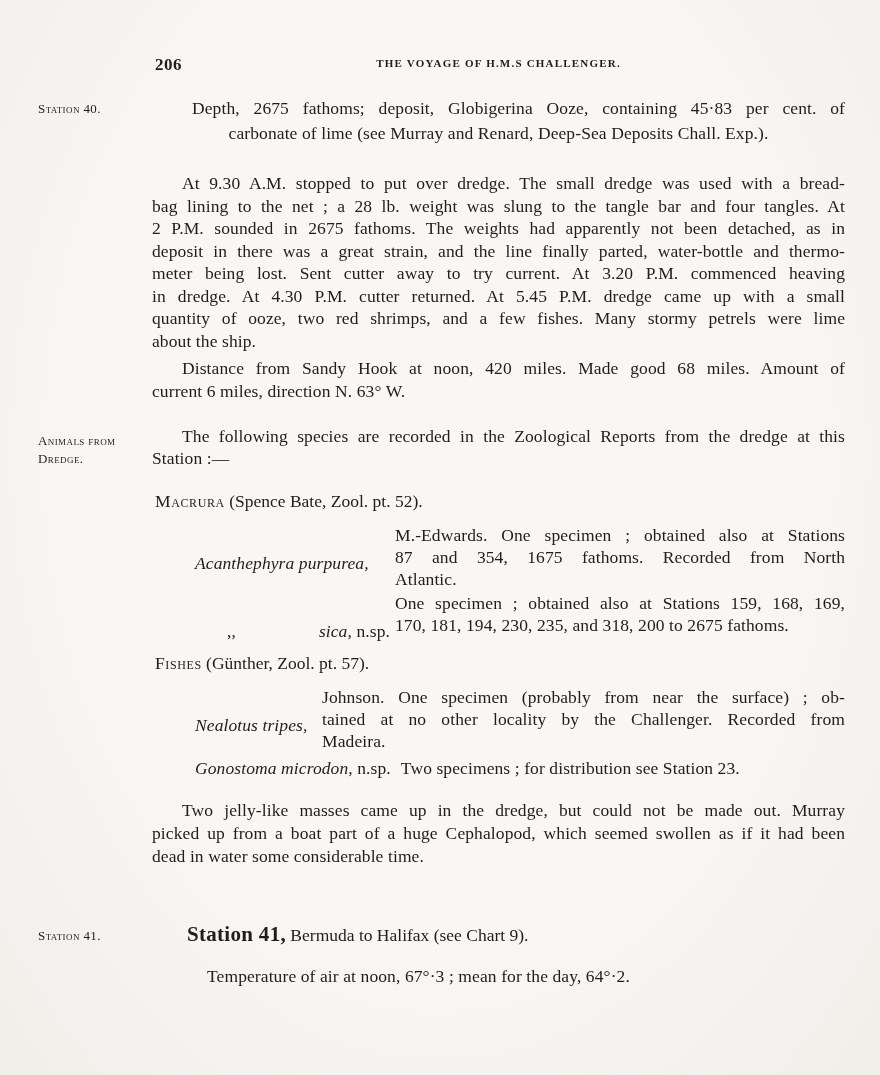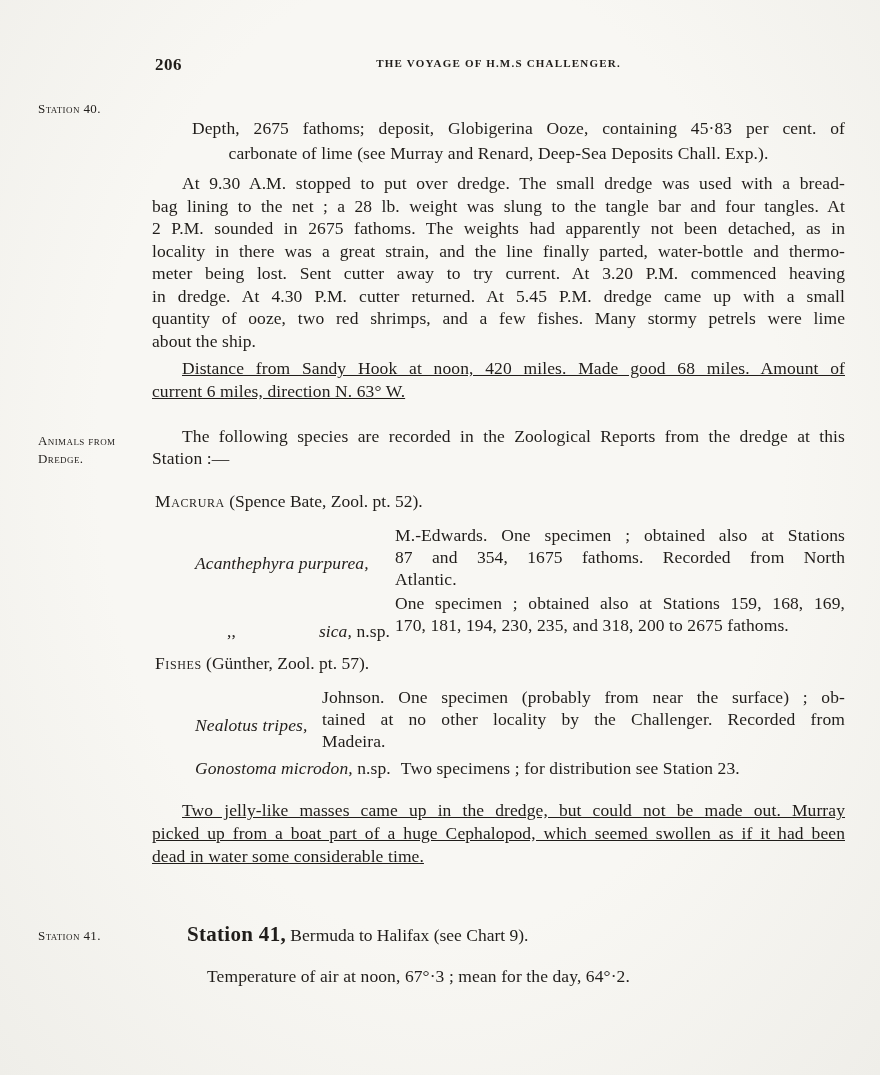--- a/index.html
+++ b/index.html
@@ -12,26 +12,26 @@
   .page{
     position:relative;width:880px;height:1075px;
     background:radial-gradient(ellipse at 50% 42%, #f8f7f3 55%, #efeee9 100%);
   }
   
   .col{position:absolute;left:152px;top:0;width:693px;height:100%;}
   .block{position:absolute;left:0;width:693px;}
   .line{font-size:17.5px;line-height:23px;letter-spacing:.1px;}
   .lh22 .line{line-height:22px;}
   .lh225 .line{line-height:22.5px;}
-  .lh23 .line{line-height:23px;text-decoration:underline;}
+  .lh23 .line{line-height:23px;}
   .lh25 .line{line-height:25px;}
   .j{text-align:justify;text-align-last:justify;}
   .c{text-align:center;}
   .ind{text-indent:30px;}
-  .ind40{text-indent:40px;margin-top:20px;}
+  .ind40{text-indent:40px;}
   .i{font-style:italic;}
   .sc{font-variant:small-caps;letter-spacing:.6px;text-align:center;}
   
   .pagenum{position:absolute;left:155px;top:55px;font-size:17px;font-weight:bold;letter-spacing:.5px;}
   .running-title{position:absolute;left:152px;top:57px;width:693px;text-align:center;
     font-size:11px;font-weight:bold;letter-spacing:1.2px;}
   
   .mnote{position:absolute;left:38px;width:112px;font-size:13px;
     font-variant:small-caps;letter-spacing:.4px;line-height:18px;}
   
@@ -66,21 +66,21 @@
 
     <div class="block lh25" style="top:96px">
       <div class="line j ind40">Depth, 2675 fathoms; deposit, Globigerina Ooze, containing 45·83 per cent. of</div>
       <div class="line c">carbonate of lime (see Murray and Renard, Deep-Sea Deposits Chall. Exp.).</div>
     </div>
 
     <div class="block lh225" style="top:172px">
       <div class="line j ind">At 9.30 A.M. stopped to put over dredge.  The small dredge was used with a bread-</div>
       <div class="line j">bag lining to the net ; a 28 lb. weight was slung to the tangle bar and four tangles.  At</div>
       <div class="line j">2 P.M. sounded in 2675 fathoms.  The weights had apparently not been detached, as in</div>
-      <div class="line j">locality in there was a great strain, and the line finally parted, water-bottle and thermo-</div>
+      <div class="line j">deposit in there was a great strain, and the line finally parted, water-bottle and thermo-</div>
       <div class="line j">meter being lost.  Sent cutter away to try current.  At 3.20 P.M. commenced heaving</div>
       <div class="line j">in dredge.  At 4.30 P.M. cutter returned.  At 5.45 P.M. dredge came up with a small</div>
       <div class="line j">quantity of ooze, two red shrimps, and a few fishes.  Many stormy petrels were lime</div>
       <div class="line">about the ship.</div>
     </div>
 
     <div class="block lh23" style="top:357px">
       <div class="line j ind">Distance from Sandy Hook at noon, 420 miles.  Made good 68 miles.  Amount of</div>
       <div class="line">current 6 miles, direction N. 63° W.</div>
     </div>

